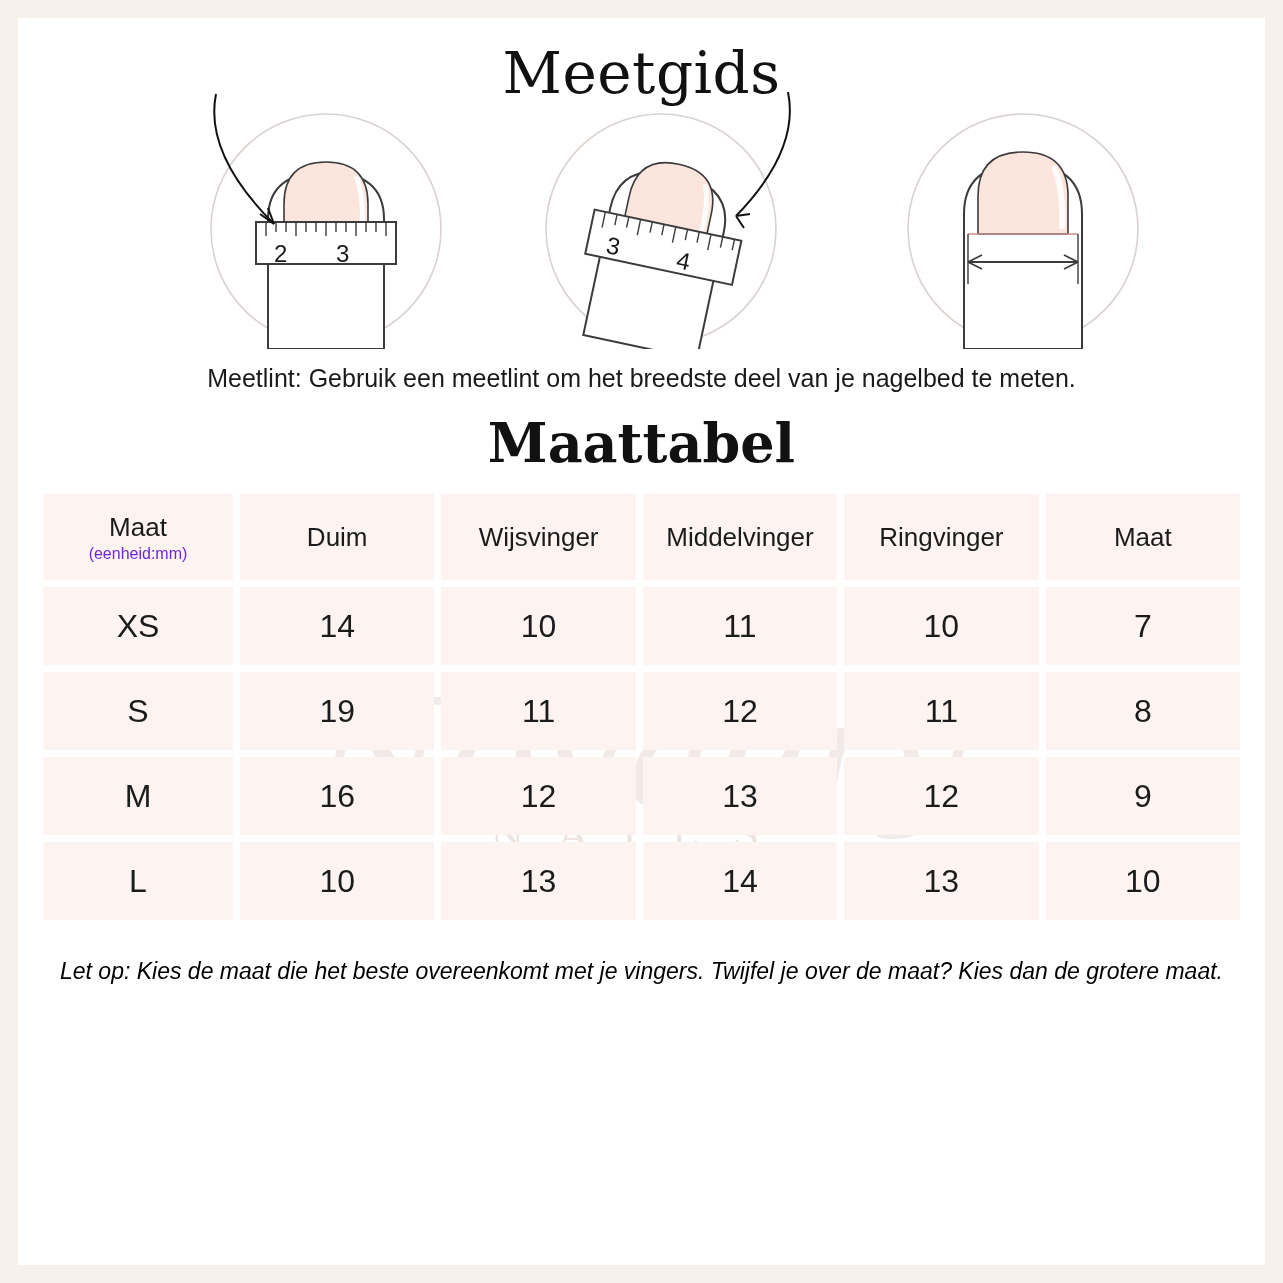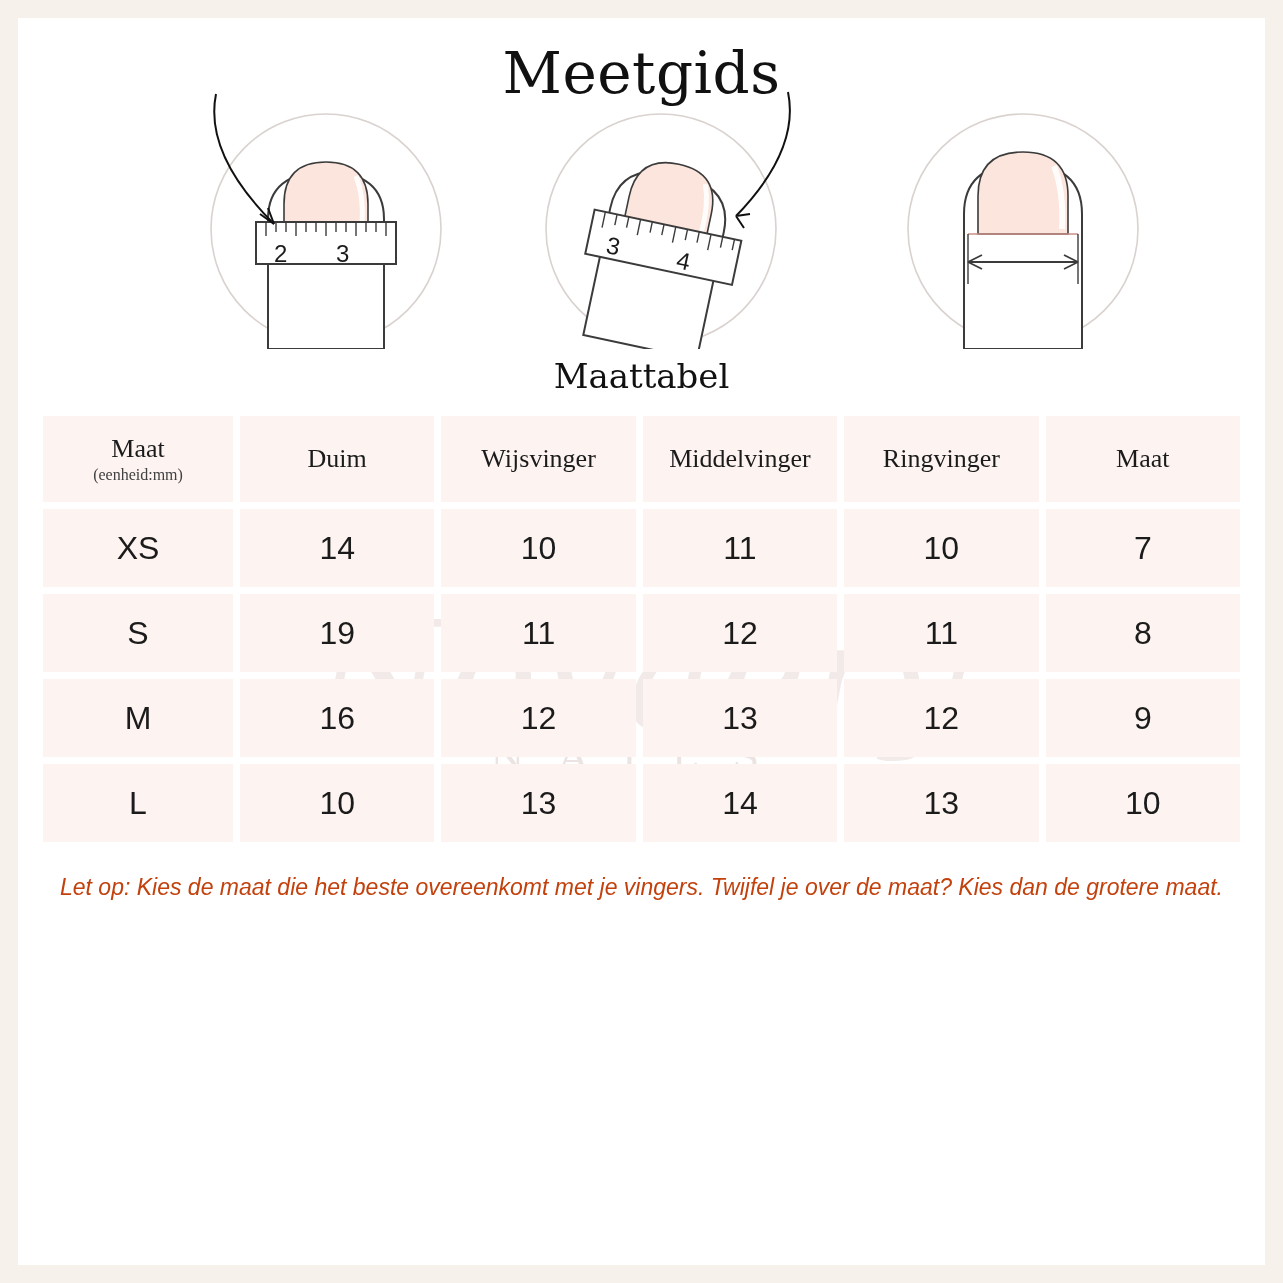--- a/index.html
+++ b/index.html
@@ -31,24 +31,24 @@
     font-size: 58px;
     font-weight: 400;
     letter-spacing: 0.5px;
     color: #111111;
     margin: 24px 0 0 0;
     line-height: 1.1;
   }
   .title2 {
     text-align: center;
     font-family: "DejaVu Serif", serif;
-    font-size: 34px;
-    font-weight: 400;
+    font-size: 54px;
+    font-weight: 700;
     color: #111111;
-    margin: 4px 0 10px 0;
+    margin: 18px 0 10px 0;
     line-height: 1.1;
   }
 
   
   .figures {
     position: relative;
     height: 270px;
     margin-top: -22px;
   }
   .figure {
@@ -88,29 +88,28 @@
     background: #fdf4f2;
     text-align: center;
     font-weight: 400;
     color: #1b1b1b;
     height: 76px;
     vertical-align: middle;
   }
   table.sizes thead th {
     font-size: 26px;
     height: 84px;
-    font-family: Liberation Serif, serif;
   }
   table.sizes td {
     font-size: 32px;
   }
   .unit {
     display: block;
     font-size: 16px;
-    color: #404040;
+    color: #6d28d9;
     margin-top: 2px;
   }
   col.first { width: 190px; }
 
   
   .watermark {
     position: absolute;
     left: 0;
     right: 0;
     top: 192px;
@@ -141,23 +140,23 @@
     top: 128px;
     font-size: 30px;
     color: rgba(200, 178, 175, 0.45);
   }
 
   
   .note {
     text-align: center;
     font-style: italic;
     font-size: 23px;
-    color: #c2410c;
+    color: #000000;
     line-height: 1.4;
-    margin: 22px 34px 0 34px;
+    margin: 28px 34px 0 34px;
   }
 </style>
 </head>
 <body>
 
 <div class="page">
 
   <h1 class="title">Meetgids</h1>
 
   <div class="figures">
@@ -236,20 +235,21 @@
         <line x1="70" y1="150" x2="70" y2="200" stroke="#3b3b3b" stroke-width="1.4"></line>
         <line x1="180" y1="150" x2="180" y2="200" stroke="#3b3b3b" stroke-width="1.4"></line>
         <line x1="70" y1="178" x2="180" y2="178" stroke="#3b3b3b" stroke-width="1.8"></line>
         <path d="M70 178 L84 171 M70 178 L84 185" fill="none" stroke="#3b3b3b" stroke-width="1.8"></path>
         <path d="M180 178 L166 171 M180 178 L166 185" fill="none" stroke="#3b3b3b" stroke-width="1.8"></path>
       </svg>
     </div>
 
   </div>
 
+  <p class="para p1">Meetlint: Gebruik een meetlint om het breedste deel van je nagelbed te meten.</p>
 
   <h2 class="title2">Maattabel</h2>
 
   <div class="table-wrap">
 
     <div class="watermark">
       <div class="wm-main">Novaery</div>
       <div class="wm-sub">NAILS</div>
       <div class="wm-star">★</div>
     </div>

